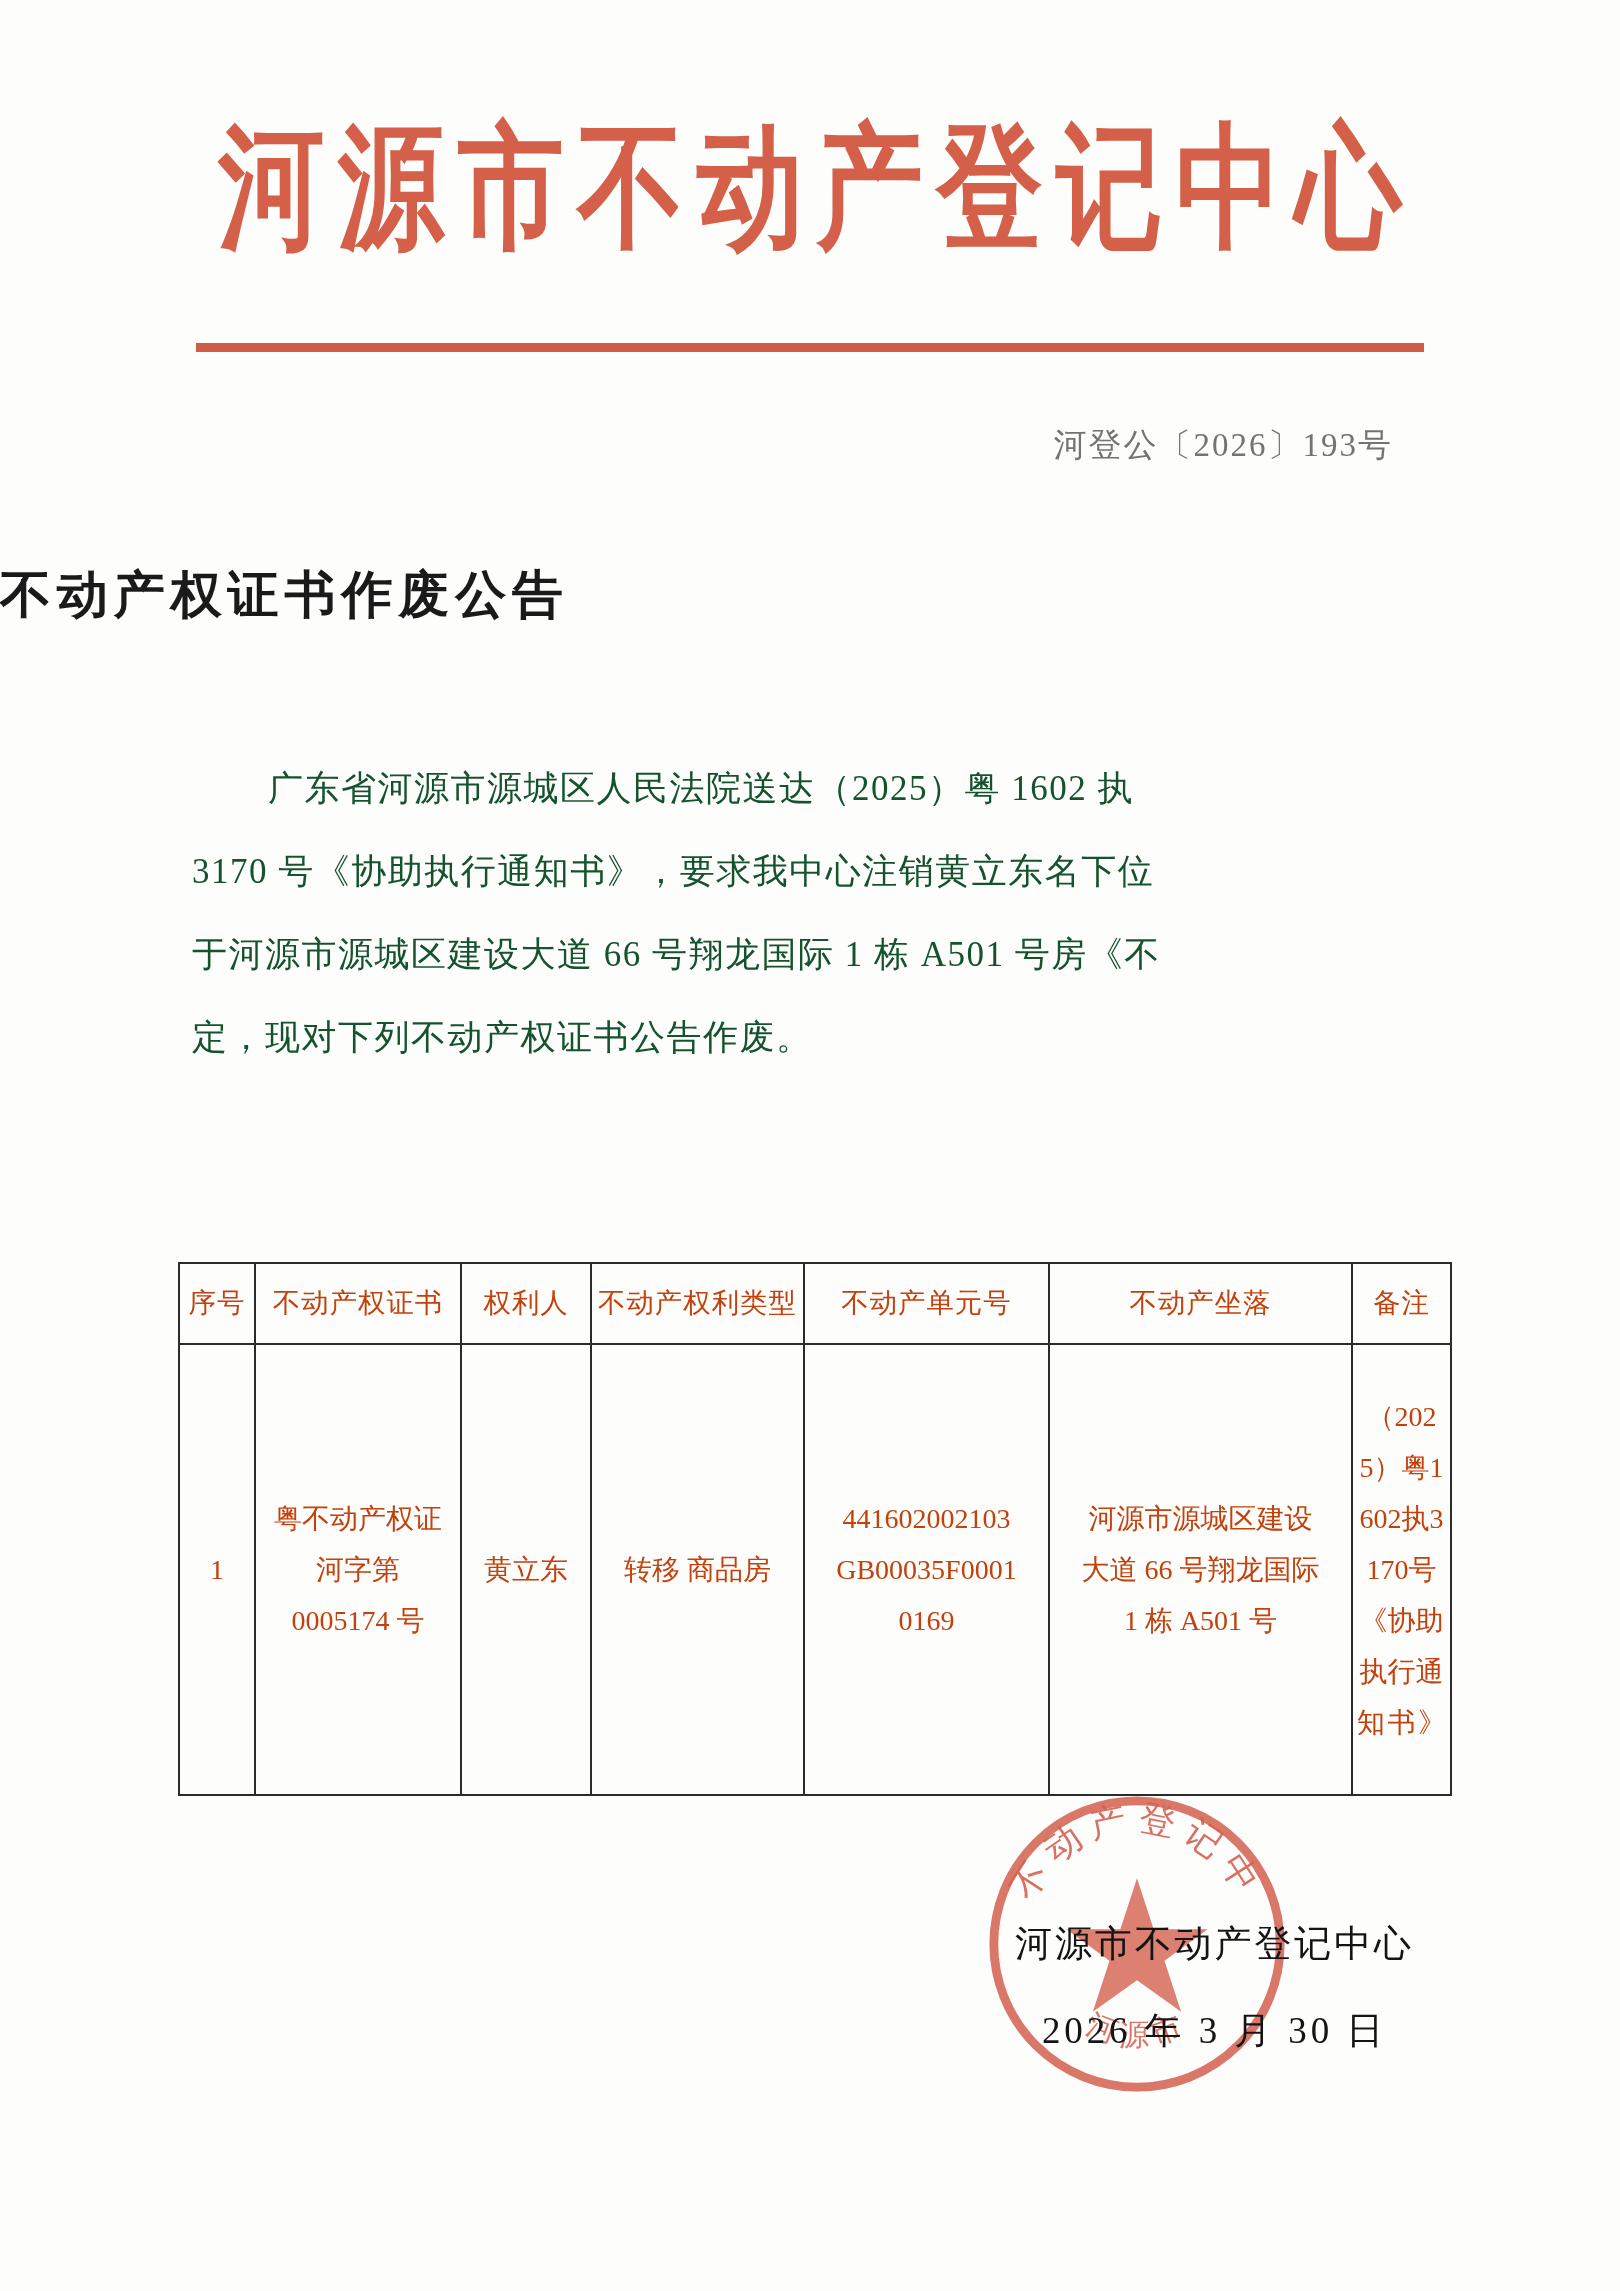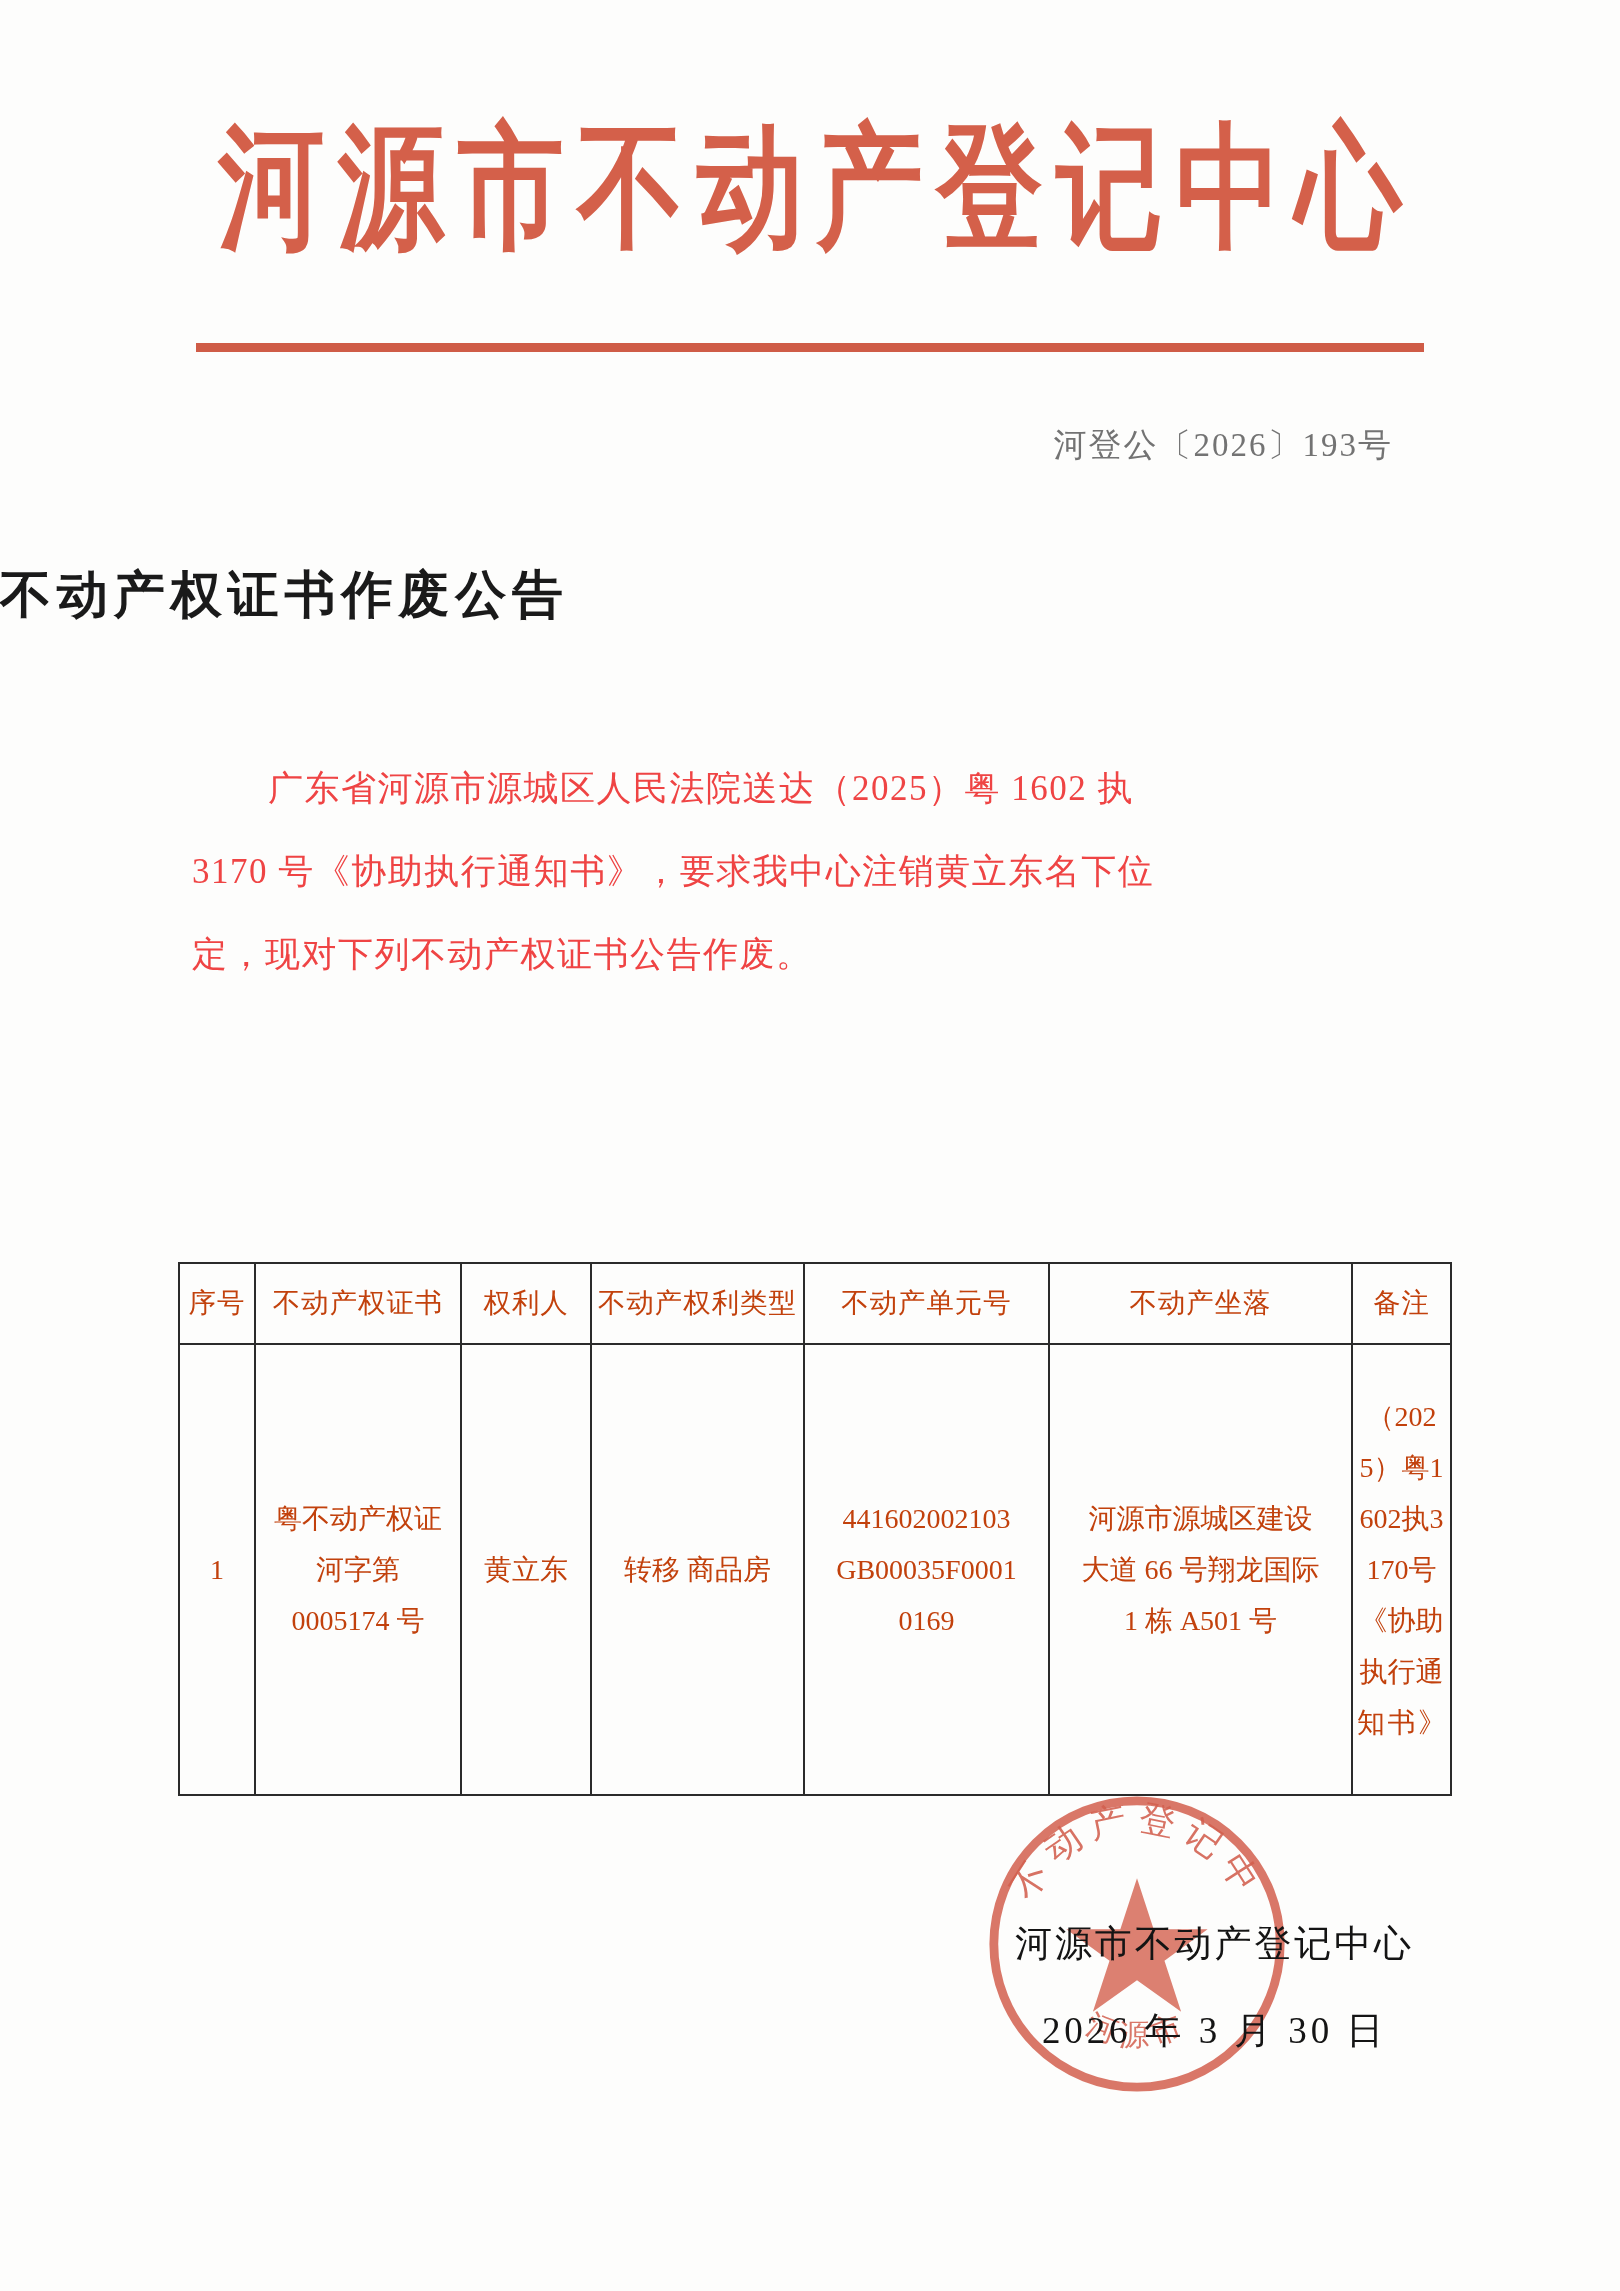--- a/index.html
+++ b/index.html
@@ -75,21 +75,21 @@
   }
 
   
   .body-text {
     position: absolute;
     top: 747px;
     left: 192px;
     width: 1237px;
     font-size: 35px;
     line-height: 83px;
-    color: #ef4444;
+    color: #14532d;
     letter-spacing: 1.5px;
   }
   .body-line {
     white-space: nowrap;
   }
   .body-line.indent {
     padding-left: 76px;
   }
 
   
@@ -191,20 +191,21 @@
   </div>
   <div class="masthead-rule"></div>
 
   <div class="docnum">河登公〔2026〕193号</div>
 
   <div class="doc-title">不动产权证书作废公告</div>
 
   <div class="body-text">
     <div class="body-line indent">广东省河源市源城区人民法院送达（2025）粤 1602 执</div>
     <div class="body-line">3170 号《协助执行通知书》，要求我中心注销黄立东名下位</div>
+    <div class="body-line">于河源市源城区建设大道 66 号翔龙国际 1 栋 A501 号房《不</div>
     <div class="body-line">定，现对下列不动产权证书公告作废。</div>
   </div>
 
   <div class="tbl-wrap">
     <table class="notice">
       <colgroup>
         <col class="col-seq">
           <col class="col-cert">
           <col class="col-owner">
         <col class="col-type">

